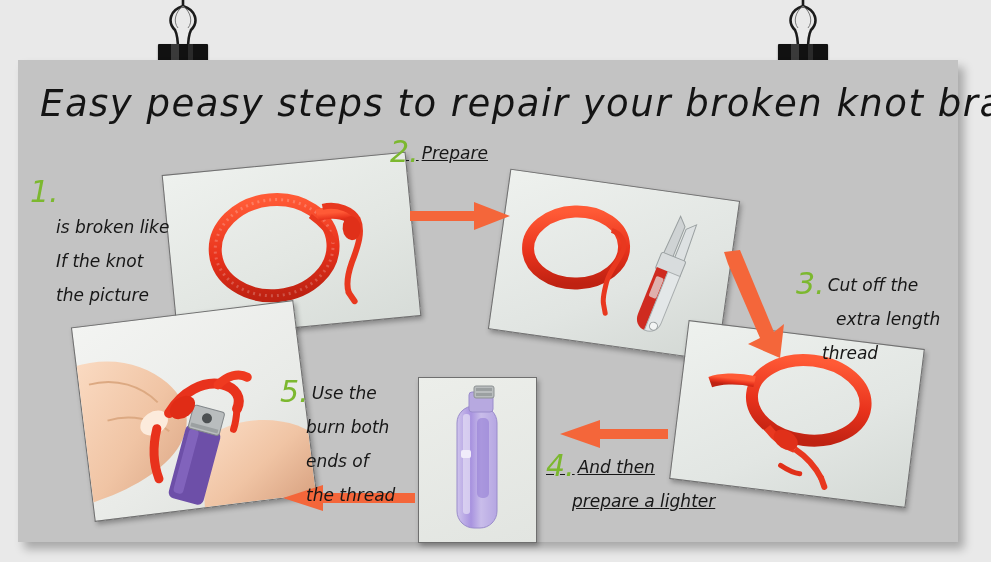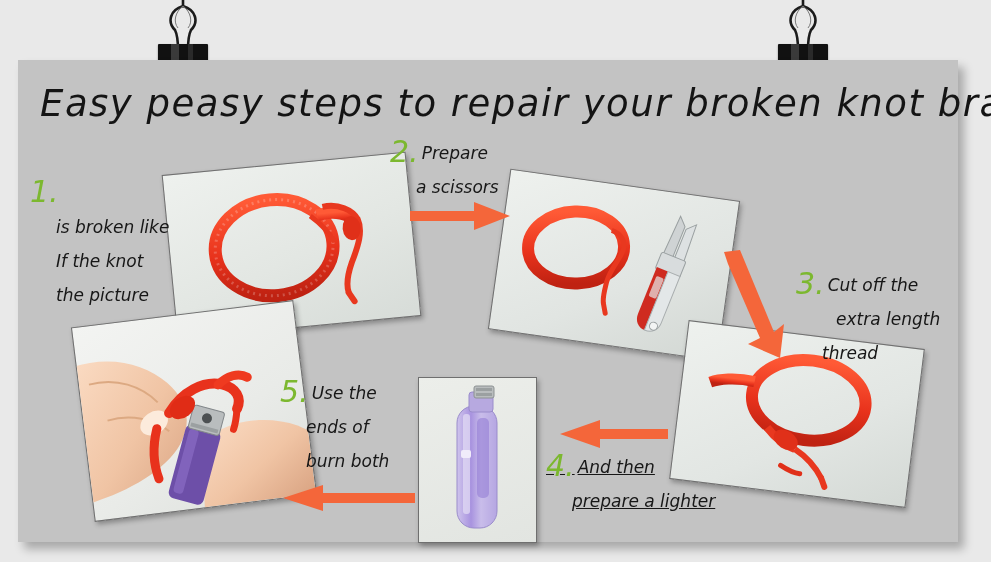--- a/index.html
+++ b/index.html
@@ -291,36 +291,36 @@
       </svg>
     </div>
 
     <div class="step" style="left:12px; top:116px;">
       <span class="num">1.</span>
       <span class="ln ind">is broken like</span>
       <span class="ln ind">If the knot</span>
       <span class="ln ind">the picture</span>
     </div>
 
-    <div class="step" style="left:372px; top:76px;">
+    <div class="step" style="left:372px; top:76px;text-decoration:underline;">
       <span class="num">2.</span><span>Prepare</span>
-      <span class="ln ind">a scissors</span>
     </div>
 
     <div class="step" style="left:778px; top:208px;">
       <span class="num">3.</span><span>Cut off the</span>
       <span class="ln ind2">extra length</span>
       <span class="ln ind">thread</span>
     </div>
 
     <div class="step" style="left:528px; top:390px;text-decoration:underline;">
       <span class="num">4.</span><span>And then</span>
       <span class="ln ind">prepare a lighter</span>
     </div>
 
     <div class="step" style="left:262px; top:316px;">
       <span class="num">5.</span><span>Use the</span>
+      <span class="ln ind">burn both</span>
       <span class="ln ind">ends of</span>
-      <span class="ln ind">burn both</span>
+      <span class="ln ind">the thread</span>
     </div>
 
   </div>
 </div>
 
 </body></html>

